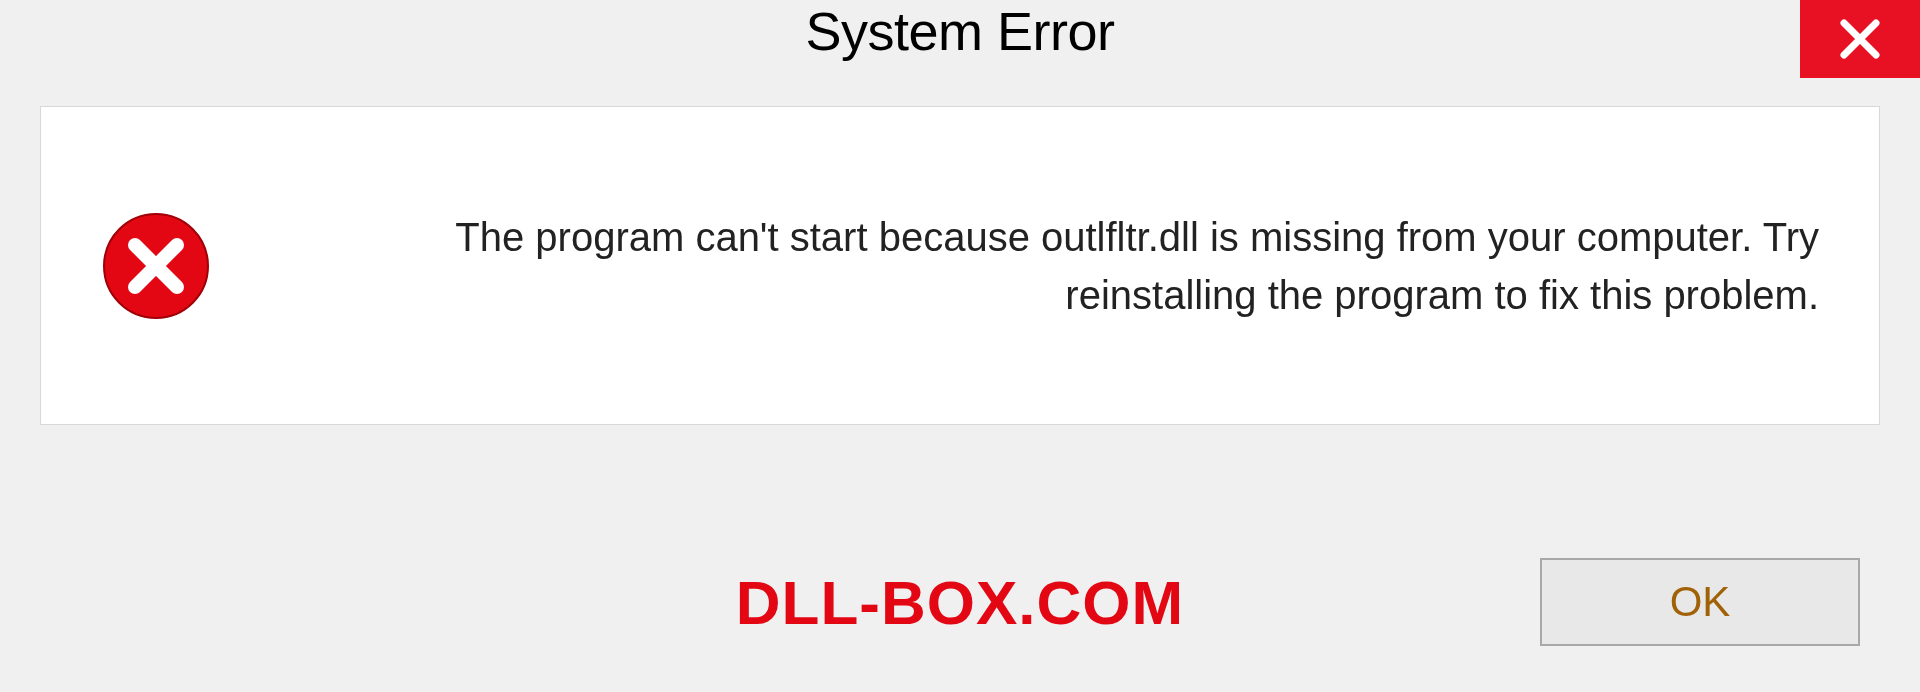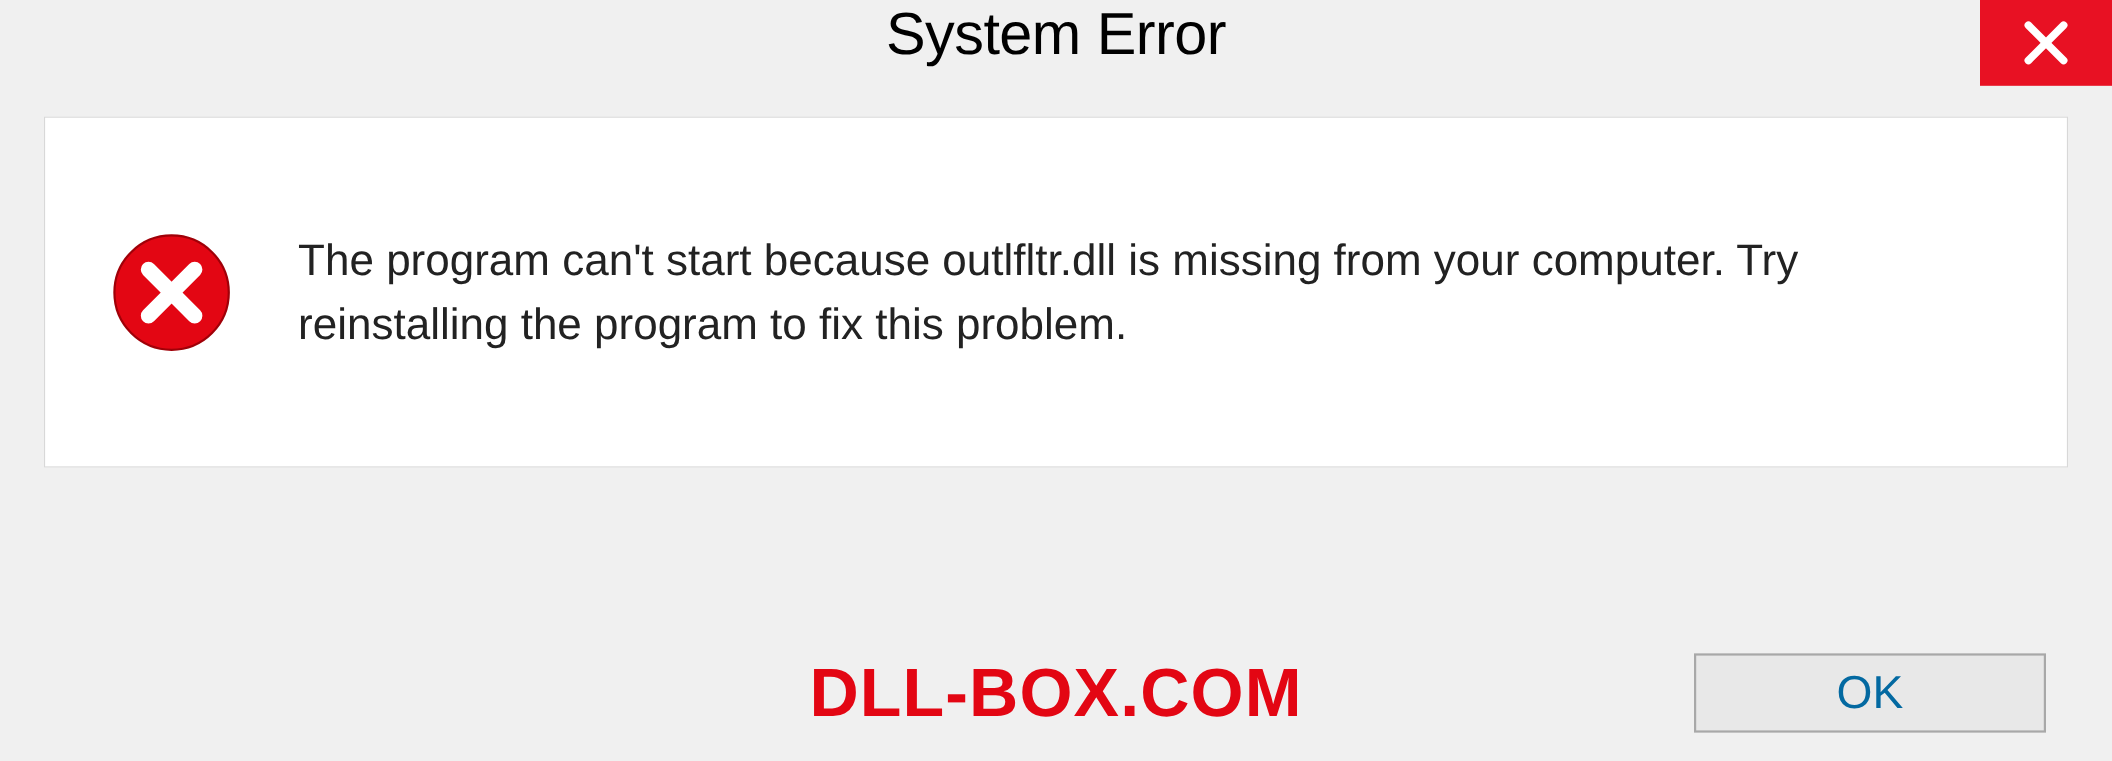--- a/index.html
+++ b/index.html
@@ -46,20 +46,21 @@
     }
     .content-panel {
       margin: 6px 40px 0 40px;
       background: #ffffff;
       border: 1px solid #d8d8d8;
       height: 319px;
       display: flex;
       align-items: center;
       padding: 0 60px;
       gap: 60px;
+      text-align: right;
     }
     .error-icon-wrap {
       flex-shrink: 0;
       width: 110px;
       height: 110px;
       display: flex;
       align-items: center;
       justify-content: center;
     }
     .error-icon-wrap svg {
@@ -67,45 +68,45 @@
       height: 110px;
     }
     .message {
       font-size: 40px;
       line-height: 1.45;
       color: #222;
       font-weight: 400;
     }
     .footer {
       position: absolute;
-      bottom: 26px;
+      bottom: 46px;
       left: 0;
       right: 0;
       display: flex;
       align-items: center;
       justify-content: flex-end;
       padding: 0 60px;
     }
     .watermark {
       position: absolute;
       left: 50%;
       transform: translateX(-50%);
       font-size: 62px;
       font-weight: 800;
       color: #e30613;
       letter-spacing: 1px;
       font-family: Arial, sans-serif;
     }
     .ok-btn {
       width: 320px;
-      height: 72px;
+      height: 88px;
       background: #e8e8e8;
       border: 2px solid #a8a8a8;
       font-size: 42px;
-      color: #0369a1;
+      color: #a16207;
       display: flex;
       align-items: center;
       justify-content: center;
       cursor: pointer;
       font-family: "Segoe UI", Arial, sans-serif;
     }
   </style>
 </head>
 <body>
 

